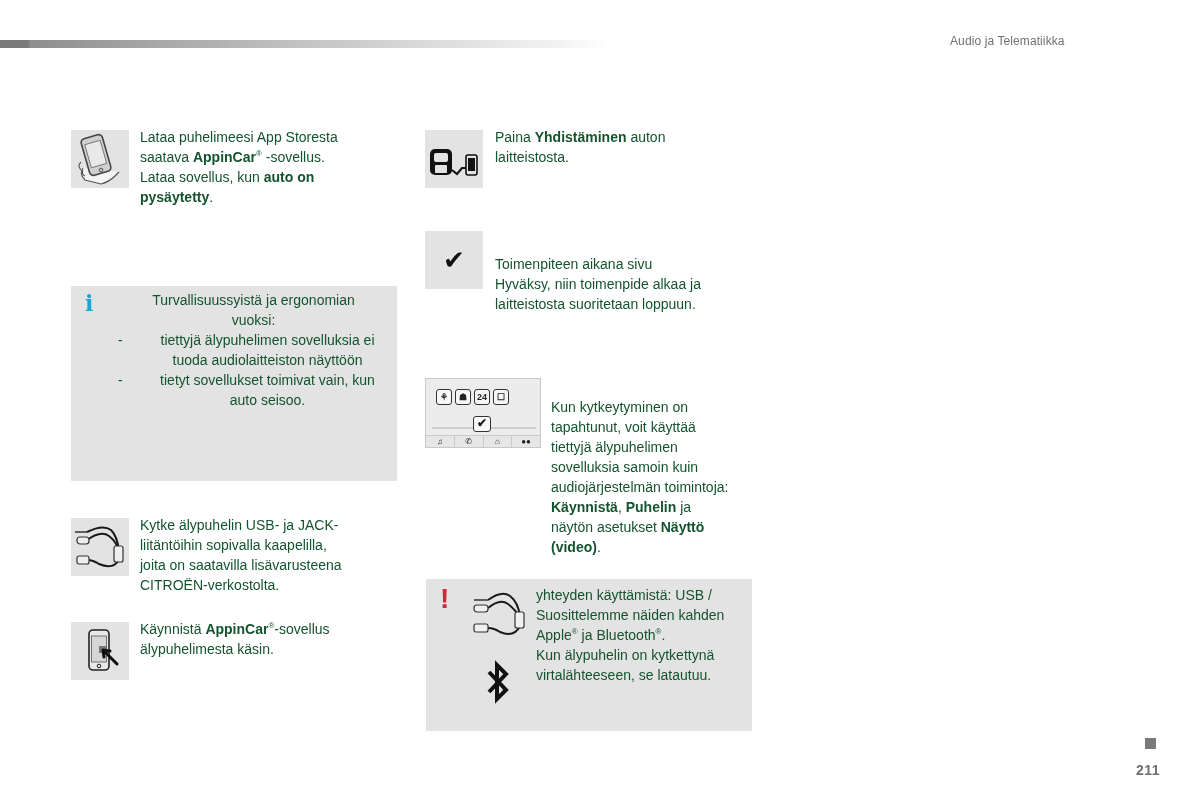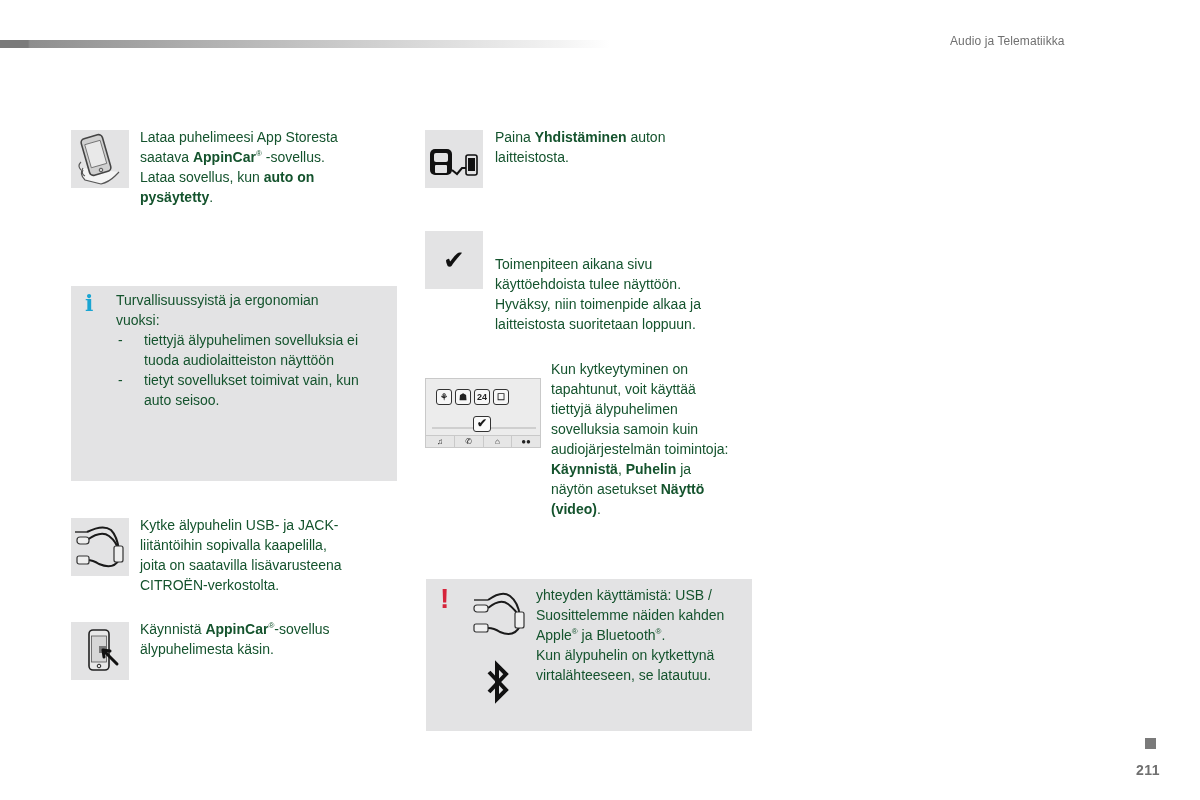--- a/index.html
+++ b/index.html
@@ -64,21 +64,21 @@
 </div>
 <div class="text" style="left:140px;top:127px;width:260px;">
   <div>Lataa puhelimeesi App Storesta</div>
   <div><span>saatava </span><b>AppinCar</b><sup>®</sup><span> -sovellus.</span></div>
   <div><span>Lataa sovellus, kun </span><b>auto on</b></div>
   <div><b>pysäytetty</b><span>.</span></div>
 </div>
 
 <div class="gray-panel" style="left:71px;top:286px;width:326px;height:195px;"></div>
 <div class="info-icon" style="left:85px;top:290px;">i</div>
-<div class="text" style="left:116px;top:290px;width:275px;">
+<div class="text" style="left:116px;top:290px;width:275px;text-align:center;">
   <div>Turvallisuussyistä ja ergonomian</div>
   <div>vuoksi:</div>
   <ul class="bullet-list">
     <li>
         <span class="dash">-</span>
         <div>tiettyjä älypuhelimen sovelluksia ei</div>
         <div>tuoda audiolaitteiston näyttöön</div>
       </li>
     <li>
         <span class="dash">-</span>
@@ -132,42 +132,41 @@
 <div class="text" style="left:495px;top:127px;width:260px;">
   <div><span>Paina </span><b>Yhdistäminen</b><span> auton</span></div>
   <div>laitteistosta.</div>
 </div>
 
 <div class="icon-box" style="left:425px;top:231px;width:58px;height:58px;">
   <span style="font-family:'DejaVu Sans',sans-serif;font-size:26px;color:#111;">✔</span>
 </div>
 <div class="text" style="left:495px;top:227px;width:270px;margin-top:27px;">
   <div>Toimenpiteen aikana sivu</div>
-  <div>käyttöehdoista tulee näyttöön.</div>
   <div>Hyväksy, niin toimenpide alkaa ja</div>
   <div>laitteistosta suoritetaan loppuun.</div>
 </div>
 
 <div class="screen">
   <div class="screen-tiles">
     <div class="tile">⚘</div>
     <div class="tile">☗</div>
     <div class="tile">24</div>
     <div class="tile">☐</div>
   </div>
   <div class="screen-slider"></div>
   <div class="screen-check">✔</div>
   <div class="screen-nav">
     <span>♫</span>
     <span>✆</span>
     <span>⌂</span>
     <span>●●</span>
   </div>
 </div>
-<div class="text" style="left:551px;top:359px;width:210px;">
+<div class="text" style="left:551px;top:397px;width:210px;">
   <div>Kun kytkeytyminen on</div>
   <div>tapahtunut, voit käyttää</div>
   <div>tiettyjä älypuhelimen</div>
   <div>sovelluksia samoin kuin</div>
   <div>audiojärjestelmän toimintoja:</div>
   <div><b>Käynnistä</b><span>, </span><b>Puhelin</b><span> ja</span></div>
   <div><span>näytön asetukset </span><b>Näyttö</b></div>
   <div><b>(video)</b><span>.</span></div>
 </div>
 

